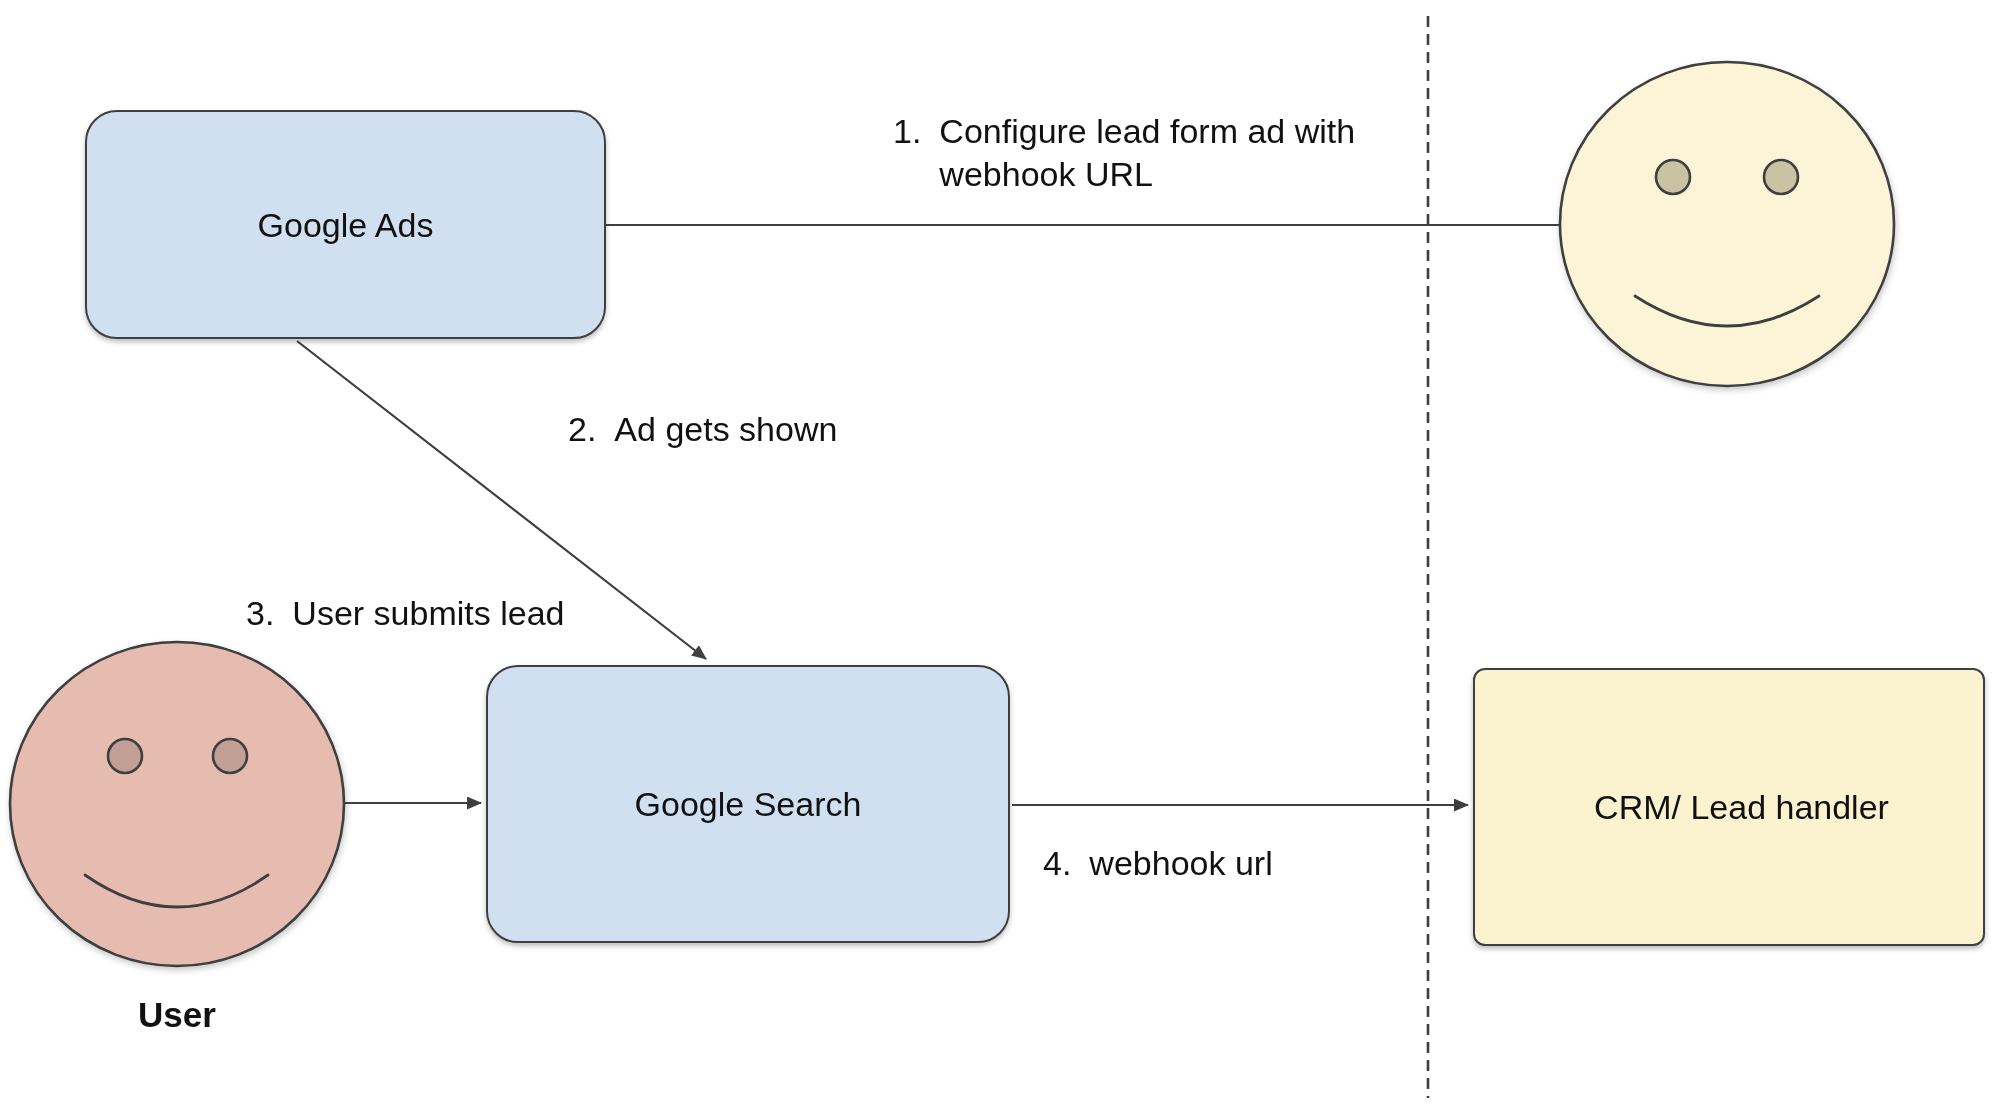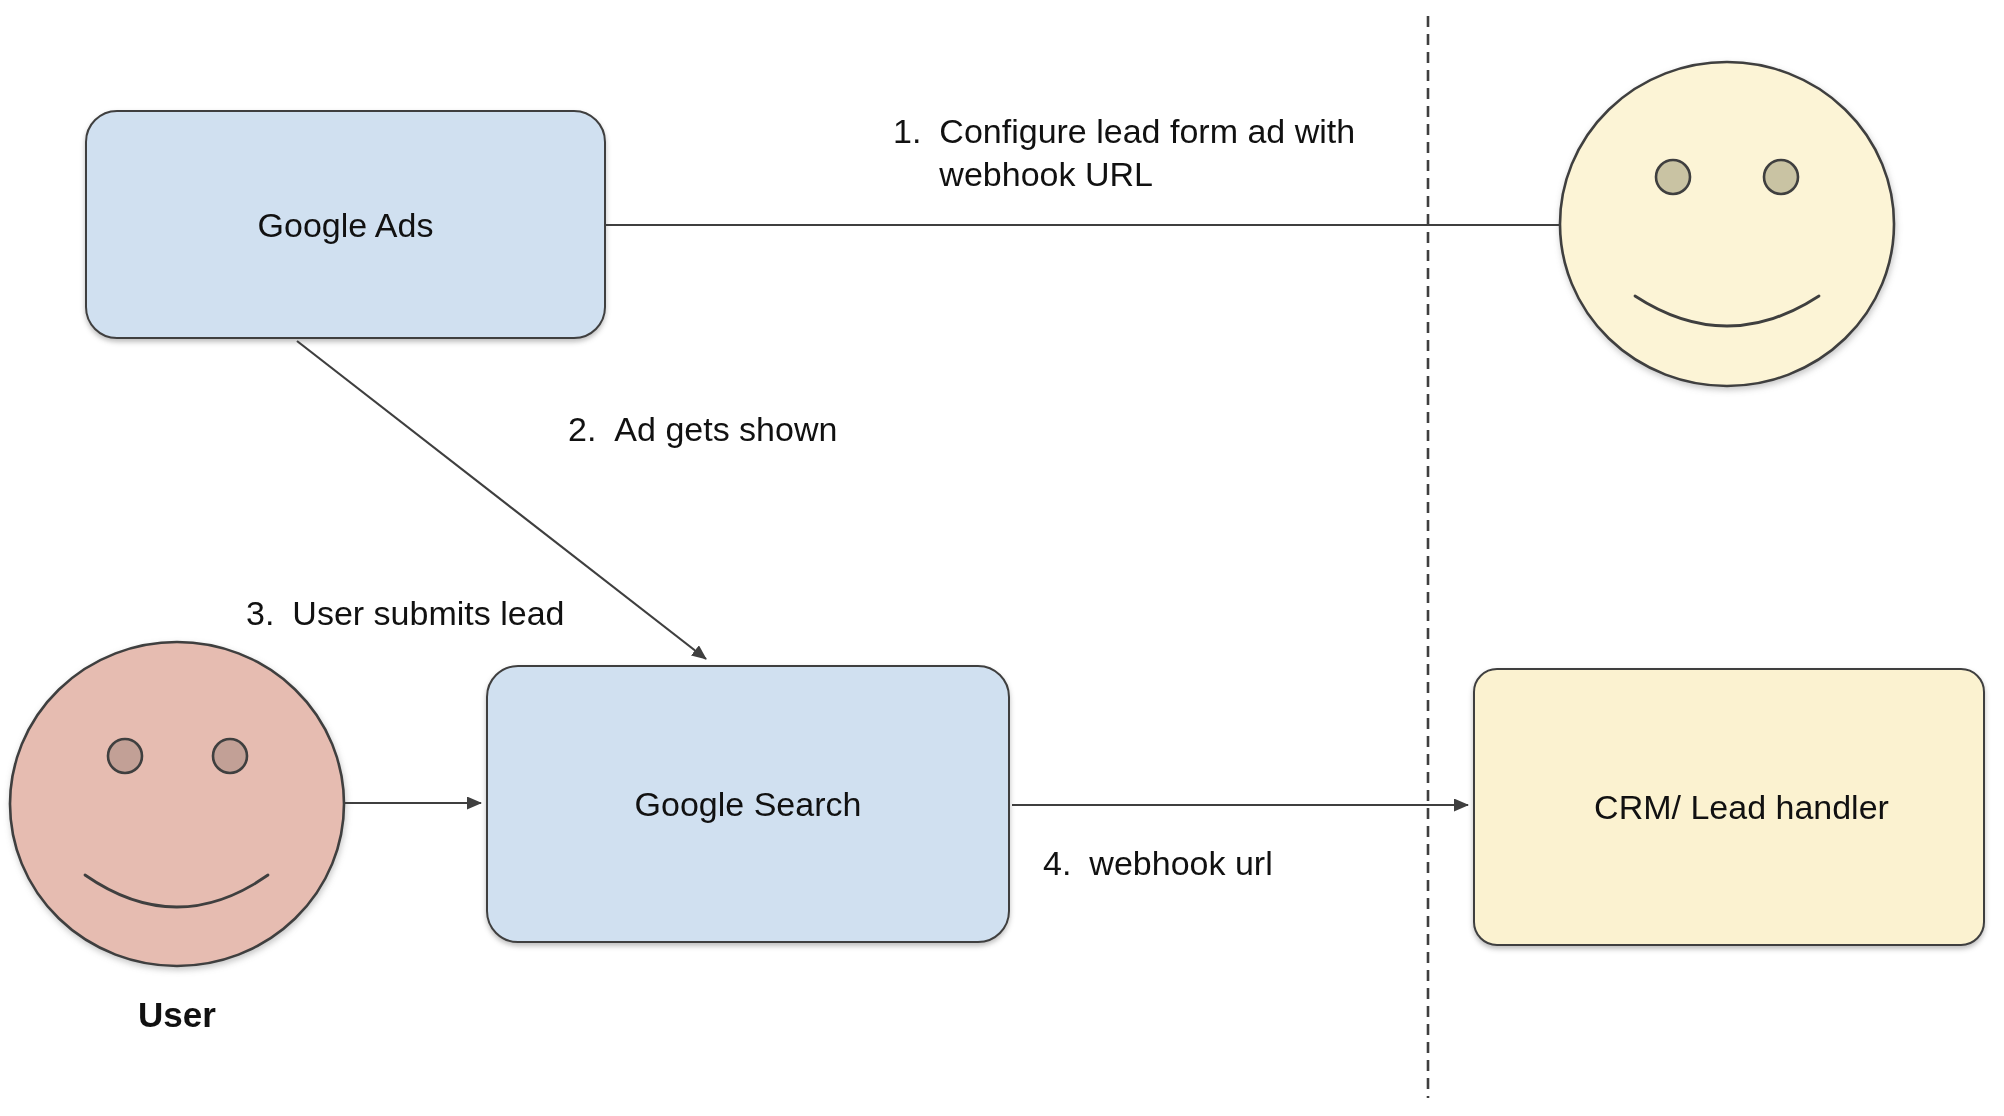--- a/index.html
+++ b/index.html
@@ -40,21 +40,21 @@
     border: 2.5px solid var(--stroke);
     display: flex;
     align-items: center;
     justify-content: center;
     text-align: center;
     font-size: 34px;
     line-height: 42px;
     box-shadow: 0 3px 5px rgba(70,70,70,0.35);
   }
   .node-blue { background: var(--box_blue); border-radius: 32px; }
-  .node-yellow { background: var(--box_yellow); border-radius: 24px; padding-left: 25px; }
+  .node-yellow { background: var(--box_yellow); border-radius: 12px; padding-left: 25px; }
 
   .node-google-ads { left: 37px; top: 110px; width: 521px; height: 229px; margin-left: 48px; }
   .node-surfaces   { left: 486px; top: 665px; width: 524px; height: 278px; }
   .node-crm        { left: 1473px; top: 668px; width: 512px; height: 278px; }
   .node-line { display: block; }
 
   .face-svg {
     position: absolute;
     width: 360px; height: 360px;
     filter: drop-shadow(1px 3px 3px rgba(70,70,70,0.30));

